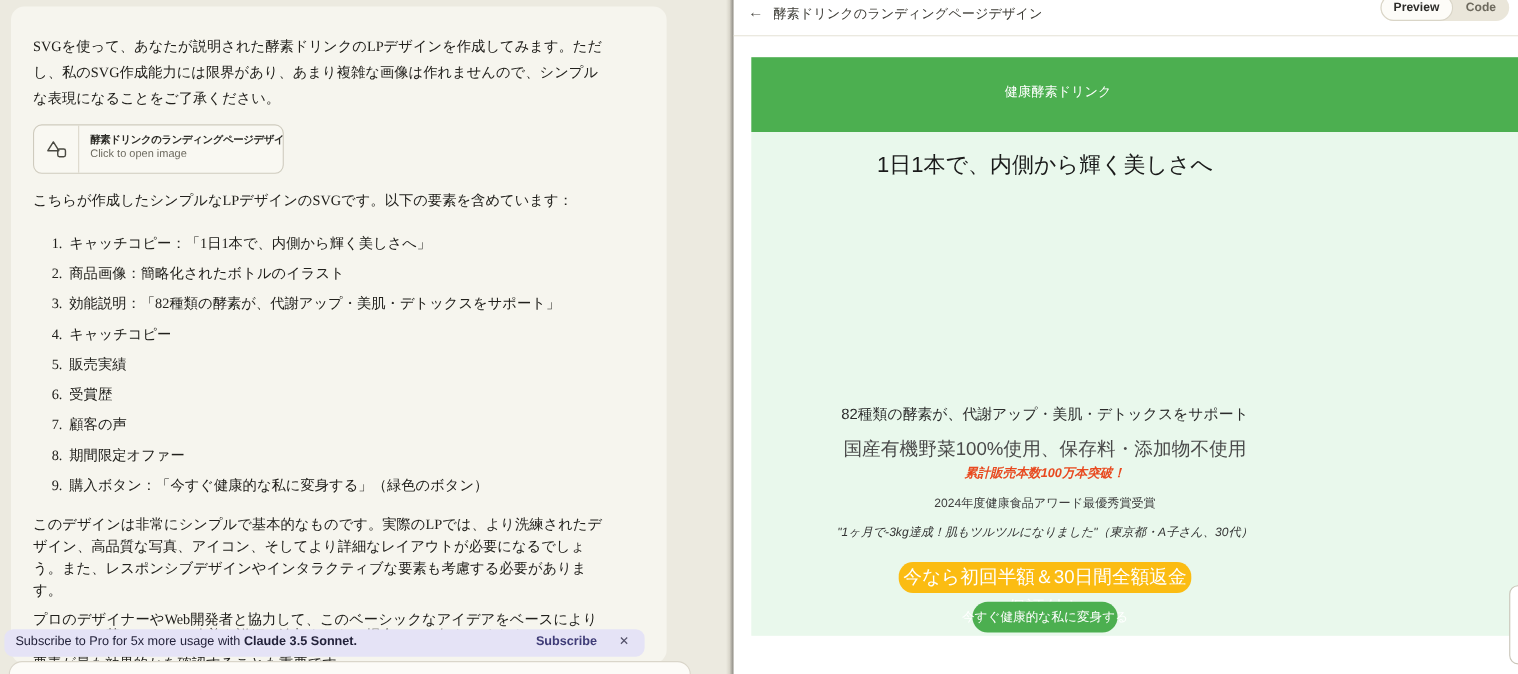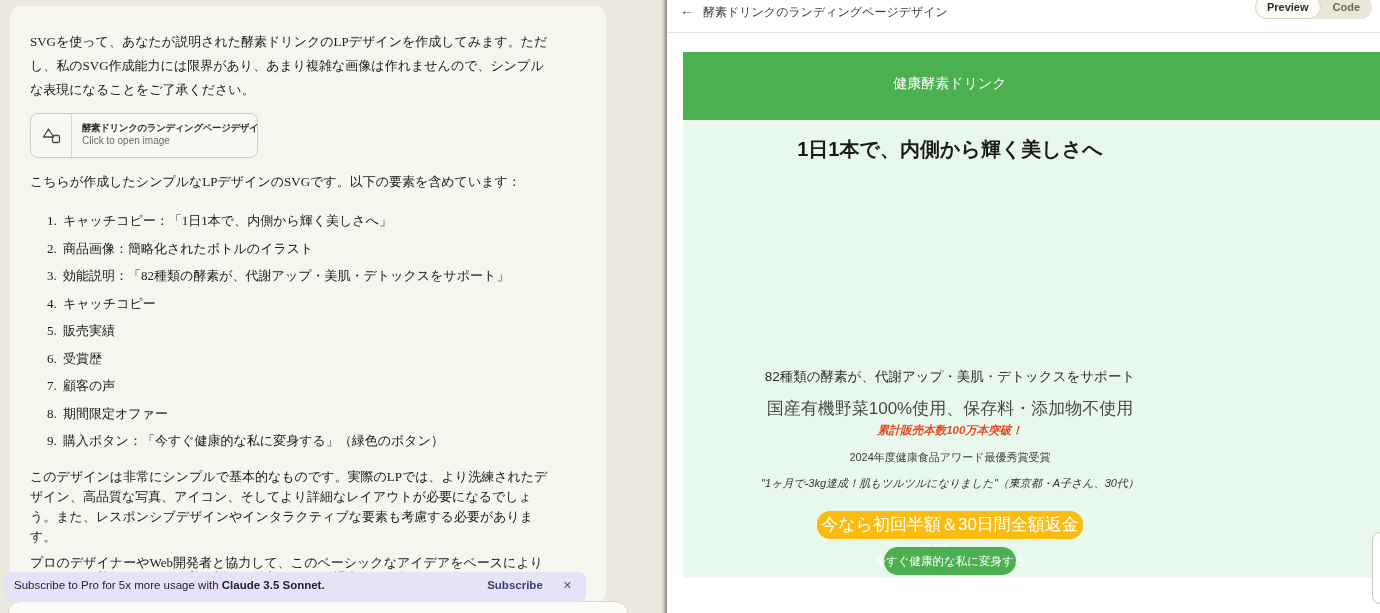--- a/index.html
+++ b/index.html
@@ -30,21 +30,21 @@
   .artifact-card-title{font-size:9.5px;letter-spacing:-0.4px;font-weight:700;color:#2D2C27;
                        white-space:nowrap;line-height:13px;}
   .artifact-card-sub{font-size:10px;color:#6E6B60;line-height:13px;}
 
   .design-list{margin:13px 0 12px 0;padding:0 0 0 30px;font-size:13px;}
   .design-list li{line-height:27.5px;padding-left:3px;}
 
   .chat-input{position:absolute;left:8px;top:601px;width:620px;height:24px;background:#FCFBF7;
               border:1px solid #DAD6CA;border-radius:12px 12px 0 0;z-index:4;}
 
-  .subscribe-banner{position:absolute;left:4px;top:572px;width:582px;height:30px;
+  .subscribe-banner{position:absolute;left:4px;top:572px;width:582px;height:25px;
                     background:var(--banner-lavender);border-radius:8px;display:flex;align-items:center;
                     padding:0 14px 4px 10px;font-size:11.5px;color:#23223A;z-index:6;}
   .banner-text{flex:1;white-space:nowrap;}
   .banner-text b{font-weight:700;}
   .banner-action{font-weight:700;color:var(--subscribe-purple);margin-right:20px;cursor:pointer;}
   .banner-close{color:#55536B;font-size:11px;cursor:pointer;}
 
   
   .divider{position:absolute;left:660px;top:0;width:7px;height:613px;
            background:linear-gradient(to right,#ECEAE0 0%,#D9D6CB 45%,#A3A098 80%,#908D85 100%);}
@@ -57,25 +57,25 @@
                font-family:"Liberation Serif","DejaVu Serif",serif;}
   .toggle{position:absolute;right:8px;top:-5px;height:24px;background:#EAE6DA;border-radius:13px;
           display:flex;font-size:11px;}
   .tab-preview{display:flex;align-items:center;padding:0 11px;background:#FDFCF8;
                border:1px solid #D9D5C7;border-radius:13px;font-weight:700;color:#2E2D29;cursor:pointer;}
   .tab-code{display:flex;align-items:center;padding:0 12px;color:#6E6A5E;font-weight:600;cursor:pointer;}
 
   
   .lp-canvas{position:absolute;left:16px;top:52px;right:0;height:526px;}
   .lp-header{position:absolute;left:0;right:0;top:0;height:68px;background:var(--green);}
-  .lp-header-text{position:absolute;left:0;top:23px;width:534px;text-align:center;
-                  color:#FFFFFF;font-size:14px;}
+  .lp-header-text{position:absolute;left:12px;top:23px;width:534px;text-align:center;
+                  color:#FFFFFF;font-size:12px;}
   .lp-body{position:absolute;left:0;right:0;top:68px;height:458px;background:var(--light-green);}
   .cc{position:absolute;left:0;width:534px;text-align:center;}
-  .lp-headline{top:16px;font-size:20px;font-weight:700;color:#1A1A1A;}
+  .lp-headline{top:16px;font-size:20px;font-weight:400;color:#1A1A1A;}
   .lp-product{position:absolute;left:202px;top:67px;width:130px;height:176px;
               background:var(--product-green);border-radius:10px;}
   .lp-bottle{position:absolute;left:26px;top:23px;width:78px;height:128px;border-radius:50%;
              background:var(--bottle-green);display:flex;align-items:center;justify-content:center;}
   .lp-bottle-label{color:#FFFFFF;font-size:10.5px;white-space:nowrap;}
   .lp-efficacy{top:248px;font-size:13.5px;color:#2B2B2B;}
   .lp-ingredients{top:277px;font-size:17px;color:#4A4A4A;}
   .lp-sales{top:303px;font-size:11.5px;font-weight:700;color:var(--sales-red);font-style:italic;}
   .lp-award{top:330px;font-size:11px;color:#3D3D3D;}
   .lp-testimonial{top:356px;font-size:11px;font-style:italic;color:#333333;}

